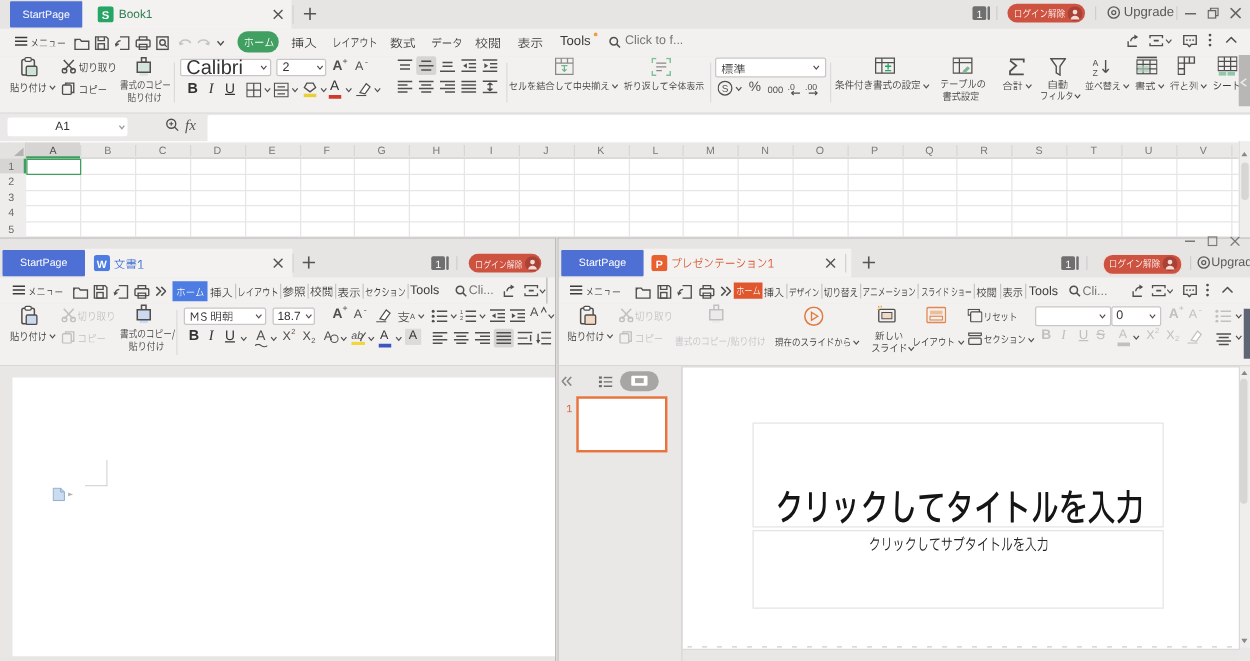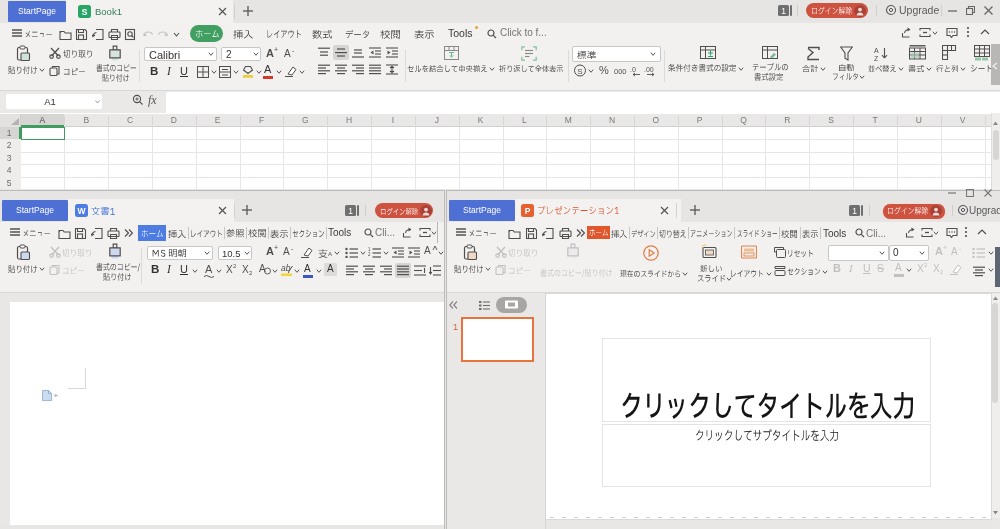--- a/index.html
+++ b/index.html
@@ -218,21 +218,21 @@
     </g>
   </svg>
 <svg style="position:absolute;left:96.0px;top:63.8px" width="40.0" height="7.8" viewBox="0.00 -7.17 50.15 7.84" preserveAspectRatio="none">
     <path d="M4.4 -3.5L4.4 -3L8 -3L8 -2.5L0.5 -2.5L0.5 -3L3.9 -3L3.9 -3.5L0.9 -3.5L0.9 -3.9L3.9 -3.9L3.9 -4.4L1.2 -4.4L1.2 -4.8L3.9 -4.8L3.9 -5.3L0.5 -5.3L0.5 -5.7L3.9 -5.7L3.9 -6.3L1.2 -6.3L1.2 -6.7L3.9 -6.7L3.9 -7.2L4.4 -7.2L4.4 -6.7L7.2 -6.7L7.2 -5.7L8 -5.7L8 -5.3L7.2 -5.3L7.2 -4.4L4.4 -4.4L4.4 -3.9L7.6 -3.9L7.6 -3.5L4.4 -3.5ZM6.7 -6.3L4.4 -6.3L4.4 -5.7L6.7 -5.7L6.7 -6.3ZM6.7 -5.3L4.4 -5.3L4.4 -4.8L6.7 -4.8L6.7 -5.3ZM2 0.7L1.4 0.7L1.4 -2L7.1 -2L7.1 0.7L6.5 0.7L6.5 0.3L2 0.3L2 0.7ZM6.5 -1.1L6.5 -1.6L2 -1.6L2 -1.1L6.5 -1.1ZM2 -0.7L2 -0.1L6.5 -0.1L6.5 -0.7L2 -0.7ZM16.1 -2L16.6 -1.8L16.3 0Q16.3 0.2 16.2 0.3Q16.1 0.5 15.9 0.5Q15.7 0.5 15.5 0.3Q14.7 -0.3 14.2 -1.7Q13.8 -3.1 13.7 -5.1L9 -5.1L9 -5.6L13.7 -5.6L13.7 -5.9L13.7 -7.1L14.2 -7.1L14.2 -5.7L14.2 -5.6L16.5 -5.6L16.5 -5.1L14.2 -5.1Q14.3 -3.2 14.7 -1.9Q15.1 -0.6 15.8 -0.1L16.1 -2ZM15.9 -5.8Q15.6 -6 15.2 -6.2Q14.9 -6.4 14.5 -6.6L14.8 -7Q15.2 -6.8 15.5 -6.6Q15.9 -6.4 16.1 -6.2L15.9 -5.8ZM11.5 -0.6Q12.8 -0.8 13.7 -1L13.7 -0.5Q12.9 -0.3 11.6 -0.1Q10.4 0 9.1 0.1L9 -0.4Q9.8 -0.4 11 -0.6L11 -2.9L9.2 -2.9L9.2 -3.5L13.2 -3.5L13.2 -2.9L11.5 -2.9L11.5 -0.6ZM21.4 -6.2Q22.3 -6.2 23.1 -5.9Q23.9 -5.5 24.3 -4.8Q24.7 -4.1 24.7 -3.2Q24.7 -1.8 23.9 -1Q23.1 -0.2 21.6 0L21.4 -0.6Q22.8 -0.7 23.5 -1.4Q24.1 -2 24.1 -3.2Q24.1 -4.2 23.5 -4.9Q22.8 -5.6 21.7 -5.7Q21.4 -3.1 20.8 -1.8Q20.3 -0.6 19.4 -0.6Q19 -0.6 18.6 -0.8Q18.2 -1.1 18 -1.6Q17.8 -2 17.8 -2.7Q17.8 -3.7 18.2 -4.5Q18.7 -5.3 19.5 -5.8Q20.3 -6.2 21.4 -6.2ZM19.4 -1.2Q19.9 -1.2 20.4 -2.3Q20.8 -3.4 21.1 -5.7Q20.3 -5.6 19.7 -5.2Q19 -4.8 18.7 -4.2Q18.4 -3.5 18.4 -2.7Q18.4 -2.3 18.5 -1.9Q18.6 -1.6 18.9 -1.4Q19.1 -1.2 19.4 -1.2ZM32.5 0L31.9 0L31.9 -0.7L26.7 -0.7L26.7 -1.3L31.9 -1.3L31.9 -5.3L26.8 -5.3L26.8 -5.9L32.5 -5.9L32.5 0ZM42 -5.8Q42 -5.3 41.7 -5.1Q41.4 -4.8 40.9 -4.8Q40.6 -4.8 40.4 -4.9L40.6 -4.4Q39.6 -4 38.5 -3.7Q37.4 -3.4 36.3 -3.2L36.3 -1.5Q36.3 -1 36.5 -0.8Q36.8 -0.6 37.3 -0.6L41 -0.6L41 0L37.3 0Q36.4 0 36.1 -0.4Q35.7 -0.7 35.7 -1.5L35.7 -6.5L36.3 -6.5L36.3 -3.8Q37.3 -4 38.4 -4.2Q39.4 -4.5 40.4 -4.9Q40.1 -5 40 -5.3Q39.9 -5.5 39.9 -5.8Q39.9 -6.3 40.2 -6.5Q40.5 -6.8 40.9 -6.8Q41.4 -6.8 41.7 -6.5Q42 -6.3 42 -5.8ZM40.3 -5.7Q40.3 -5.5 40.5 -5.4Q40.7 -5.2 40.9 -5.2Q41.2 -5.2 41.4 -5.4Q41.6 -5.5 41.6 -5.7L41.6 -5.9Q41.6 -6.1 41.4 -6.3Q41.2 -6.4 40.9 -6.4Q40.7 -6.4 40.5 -6.3Q40.3 -6.1 40.3 -5.9L40.3 -5.7ZM50.1 -2.9L43.3 -2.9L43.3 -3.6L50.1 -3.6L50.1 -2.9Z" fill="#3c3a39"></path>
   </svg>
 <svg style="position:absolute;left:102.0px;top:73.8px" width="27.0" height="7.8" viewBox="0.00 -7.17 33.40 7.80" preserveAspectRatio="none">
     <path d="M8.1 -5.6L8.1 -5.1L6.1 -5.1L6.1 -3.4L7.8 -3.4L7.8 0.6L7.3 0.6L7.3 0.1L4.8 0.1L4.8 0.6L4.3 0.6L4.3 -3.4L5.6 -3.4L5.6 -7.1L6.1 -7.1L6.1 -5.6L8.1 -5.6ZM0.8 -6.8L3.6 -6.8L3.6 -1.6L0.8 -1.6L0.8 -6.8ZM3.1 -5.3L3.1 -6.4L1.3 -6.4L1.3 -5.3L3.1 -5.3ZM3.1 -3.7L3.1 -4.8L1.3 -4.8L1.3 -3.7L3.1 -3.7ZM1.3 -3.2L1.3 -2L3.1 -2L3.1 -3.2L1.3 -3.2ZM4.8 -0.4L7.3 -0.4L7.3 -3L4.8 -3L4.8 -0.4ZM0.3 0.2Q0.6 -0.1 0.9 -0.6Q1.3 -1 1.4 -1.4L1.9 -1.1Q1.7 -0.7 1.4 -0.2Q1 0.2 0.7 0.6L0.3 0.2ZM2.9 -1.4Q3.2 -1.1 3.4 -0.7Q3.7 -0.2 3.9 0.1L3.4 0.4Q3.2 0 3 -0.4Q2.7 -0.8 2.5 -1.1L2.9 -1.4ZM10.3 -2.2Q10.3 -4.3 10.6 -6.8L11.2 -6.8Q11.1 -5.8 10.9 -4.3L11 -4.3Q11.1 -4.8 11.2 -4.9Q11.5 -5.6 12.1 -6Q12.6 -6.4 13.4 -6.4Q14 -6.4 14.4 -6.1Q14.9 -5.8 15.2 -5.2Q15.4 -4.6 15.4 -3.8Q15.4 -2 14.4 -1Q13.5 0 11.5 0.2L11.4 -0.4Q13.1 -0.6 14 -1.4Q14.8 -2.2 14.8 -3.7Q14.8 -4.7 14.4 -5.3Q14 -5.9 13.3 -5.9Q12.5 -5.9 11.9 -5.3Q11.3 -4.7 11 -3.6Q10.9 -3.4 10.9 -3.1Q10.9 -2.8 10.9 -2.2L10.3 -2.2ZM20 -7Q19.7 -5.9 19.2 -4.9L19.2 0.6L18.6 0.6L18.6 -4.1Q18.1 -3.3 17.6 -2.9L17.3 -3.4Q18.1 -4.1 18.6 -5Q19.1 -5.9 19.5 -7.2L20 -7ZM25.1 -5.4L25.1 -4.9L23.9 -4.9L23.9 -0.1Q23.9 0.2 23.7 0.4Q23.6 0.5 23.3 0.5L21.7 0.5L21.5 0L23.3 0L23.3 -4.9L19.7 -4.9L19.7 -5.4L23.3 -5.4L23.3 -7.1L23.9 -7.1L23.9 -5.4L25.1 -5.4ZM21.6 -1.5Q20.9 -2.7 20.2 -3.7L20.6 -4Q21.4 -3.1 22 -1.8L21.6 -1.5ZM32.1 -3.1Q32.1 -2 31.9 -1.4Q31.6 -0.7 31.1 -0.3Q30.5 0.1 29.6 0.3L29.4 -0.3Q30.2 -0.5 30.7 -0.8Q31.1 -1.1 31.3 -1.7Q31.6 -2.2 31.5 -3.1L31.5 -4.3Q30.7 -4.2 30.4 -4.2Q29.6 -4.2 28.9 -4.3L28.9 -4.8Q29.5 -4.8 30.2 -4.8Q30.7 -4.8 31.5 -4.8L31.4 -6.8L32 -6.8L32 -4.8Q33 -4.9 33.4 -4.9L33.4 -4.4Q33 -4.3 32.1 -4.3L32.1 -3.1ZM27.5 -1Q27.6 -1.4 27.7 -1.8Q27.8 -2.2 28 -2.7L28.5 -2.5Q28.1 -1.7 27.9 -1.2Q27.8 -0.7 27.7 -0.3Q27.7 -0.2 27.7 -0.1Q27.7 0 27.7 0.1L27.1 0.2Q26.8 -1.3 26.8 -2.5Q26.8 -4.5 27.3 -6.6L27.8 -6.5Q27.6 -5.5 27.5 -4.5Q27.4 -3.4 27.4 -2.5Q27.4 -1.5 27.5 -1L27.5 -1Z" fill="#3c3a39"></path>
   </svg>
 <div style="position:absolute;left:139px;top:50px;width:1px;height:32px;background:#dddbda;"></div>
 <div style="position:absolute;left:144px;top:47px;width:73px;height:14px;background:#fff;border:1px solid #c9c7c6;border-radius:2px;box-sizing:border-box;"></div>
-<div style="position:absolute;left:149px;top:48.5px;font-size:11px;line-height:12px;color:#333;white-space:nowrap;">Calibri</div>
+<div style="position:absolute;left:149px;top:48.5px;font-size:16px;line-height:12px;color:#333;white-space:nowrap;">Calibri</div>
 <svg style="position:absolute;left:208px;top:51px" width="6" height="6" viewBox="0 0 7 7">
     <path d="M1 2 l2.5 3 L6 2" fill="none" stroke="#514f4e" stroke-width="1.1"></path>
   </svg>
 <div style="position:absolute;left:221px;top:47px;width:40px;height:14px;background:#fff;border:1px solid #c9c7c6;border-radius:2px;box-sizing:border-box;"></div>
 <div style="position:absolute;left:226px;top:48.5px;font-size:10px;line-height:12px;color:#333;white-space:nowrap;">2</div>
 <svg style="position:absolute;left:253px;top:51px" width="6" height="6" viewBox="0 0 7 7">
     <path d="M1 2 l2.5 3 L6 2" fill="none" stroke="#514f4e" stroke-width="1.1"></path>
   </svg>
 <div style="position:absolute;left:266px;top:47px;font-size:11px;line-height:13px;color:#514f4e;white-space:nowrap;font-weight:bold;">A</div>
 <div style="position:absolute;left:274px;top:45px;font-size:7px;line-height:9px;color:#514f4e;white-space:nowrap;">+</div>
@@ -812,21 +812,21 @@
   </svg>
 <div style="position:absolute;left:141px;top:248px;width:1px;height:36px;background:#dddbda;"></div>
 <div style="position:absolute;left:147px;top:246px;width:66px;height:14px;background:#fff;border:1px solid #c9c7c6;border-radius:2px;box-sizing:border-box;"></div>
 <svg style="position:absolute;left:151.0px;top:249.0px" width="35.0" height="8.2" viewBox="0.00 -7.51 33.98 8.17" preserveAspectRatio="none">
     <path d="M2.3 0L1.6 0L1.6 -6.6L2.6 -6.6L4.5 -3L4.5 -3L6.5 -6.6L7.4 -6.6L7.4 0L6.7 0L6.7 -5.6L6.7 -5.6L4.5 -1.6L2.3 -5.6L2.3 -5.6L2.3 0ZM11.7 0.1Q10.3 0.1 9.4 -1L10 -1.5Q10.3 -1 10.7 -0.8Q11.2 -0.5 11.8 -0.5Q12.5 -0.5 12.8 -0.9Q13.2 -1.2 13.2 -1.8Q13.2 -2.3 12.9 -2.6Q12.7 -2.8 12 -3L11.4 -3.1Q10.5 -3.3 10.1 -3.7Q9.6 -4.2 9.6 -4.9Q9.6 -5.8 10.2 -6.2Q10.8 -6.7 11.8 -6.7Q13.2 -6.7 13.9 -5.6L13.4 -5.2Q12.8 -6 11.7 -6Q11.1 -6 10.7 -5.8Q10.3 -5.5 10.3 -4.9Q10.3 -4.5 10.6 -4.2Q10.9 -4 11.6 -3.8L12.1 -3.7Q13.1 -3.5 13.5 -3Q14 -2.6 14 -1.9Q14 -1 13.4 -0.4Q12.8 0.1 11.7 0.1ZM21.2 -7.2L25 -7.2L25 -0.1Q25 0.2 24.8 0.4Q24.7 0.5 24.4 0.5L22.8 0.5L22.6 -0.1L24.4 -0.1L24.4 -2.3L21.7 -2.3Q21.6 -1.4 21.3 -0.8Q21 -0.1 20.5 0.7L20.1 0.3Q20.5 -0.4 20.8 -1.1Q21.1 -1.8 21.1 -2.6Q21.2 -3.4 21.2 -4.7L21.2 -7.2ZM17.4 -7.2L20.3 -7.2L20.3 -0.9L18 -0.9L18 -0.1L17.4 -0.1L17.4 -7.2ZM19.7 -4.5L19.7 -6.7L18 -6.7L18 -4.5L19.7 -4.5ZM24.4 -5L24.4 -6.7L21.8 -6.7L21.8 -5L24.4 -5ZM24.4 -2.8L24.4 -4.5L21.8 -4.5Q21.8 -3.5 21.7 -2.8L24.4 -2.8ZM18 -4L18 -1.4L19.7 -1.4L19.7 -4L18 -4ZM28.5 -1.2L30.3 -1.2L30.3 -0.7L28.5 -0.7L28.5 0.7L28 0.7L28 -0.7L26.1 -0.7L26.1 -1.2L28 -1.2L28 -2.1L26.5 -2.1L26.5 -5.3L28 -5.3L28 -6.1L26.2 -6.1L26.2 -6.6L28 -6.6L28 -7.5L28.5 -7.5L28.5 -6.6L30.4 -6.6L30.4 -6.1L28.5 -6.1L28.5 -5.3L30 -5.3L30 -2.1L28.5 -2.1L28.5 -1.2ZM30.9 -7.2L34 -7.2L34 -0.1Q34 0.2 33.8 0.4Q33.7 0.5 33.4 0.5L32.1 0.5L32 -0.1L33.4 -0.1L33.4 -2.3L31.3 -2.3Q31.2 -1.4 31 -0.7Q30.8 -0.1 30.3 0.7L29.9 0.3Q30.3 -0.4 30.5 -1.1Q30.7 -1.7 30.8 -2.6Q30.9 -3.4 30.9 -4.7L30.9 -7.2ZM33.4 -5L33.4 -6.7L31.4 -6.7L31.4 -5L33.4 -5ZM29.5 -4.8L27.1 -4.8L27.1 -4L29.5 -4L29.5 -4.8ZM33.4 -2.8L33.4 -4.5L31.4 -4.5Q31.4 -3.6 31.4 -2.8L33.4 -2.8ZM27.1 -3.5L27.1 -2.6L29.5 -2.6L29.5 -3.5L27.1 -3.5Z" fill="#333"></path>
   </svg>
 <svg style="position:absolute;left:204px;top:250px" width="6" height="6" viewBox="0 0 7 7">
     <path d="M1 2 l2.5 3 L6 2" fill="none" stroke="#514f4e" stroke-width="1.1"></path>
   </svg>
 <div style="position:absolute;left:218px;top:246px;width:34px;height:14px;background:#fff;border:1px solid #c9c7c6;border-radius:2px;box-sizing:border-box;"></div>
-<div style="position:absolute;left:222px;top:247.5px;font-size:9.5px;line-height:11.5px;color:#333;white-space:nowrap;">10.5</div>
+<div style="position:absolute;left:222px;top:247.5px;font-size:9.5px;line-height:11.5px;color:#333;white-space:nowrap;">18.7</div>
 <svg style="position:absolute;left:244px;top:250px" width="6" height="6" viewBox="0 0 7 7">
     <path d="M1 2 l2.5 3 L6 2" fill="none" stroke="#514f4e" stroke-width="1.1"></path>
   </svg>
 <div style="position:absolute;left:266px;top:245px;font-size:11px;line-height:13px;color:#514f4e;white-space:nowrap;font-weight:bold;">A</div>
 <div style="position:absolute;left:274px;top:243px;font-size:7px;line-height:9px;color:#514f4e;white-space:nowrap;">+</div>
 <div style="position:absolute;left:283px;top:246px;font-size:10px;line-height:12px;color:#514f4e;white-space:nowrap;">A</div>
 <div style="position:absolute;left:291px;top:244px;font-size:7px;line-height:9px;color:#514f4e;white-space:nowrap;">-</div>
 <svg style="position:absolute;left:300px;top:247px" width="13" height="11" viewBox="0 0 13 11">
     <path d="M4 8 L9 1 l3 2.5 L8 9 z" fill="#fff" stroke="#514f4e" stroke-width="1"></path>
     <path d="M1 10.5 h8" stroke="#514f4e"></path>

